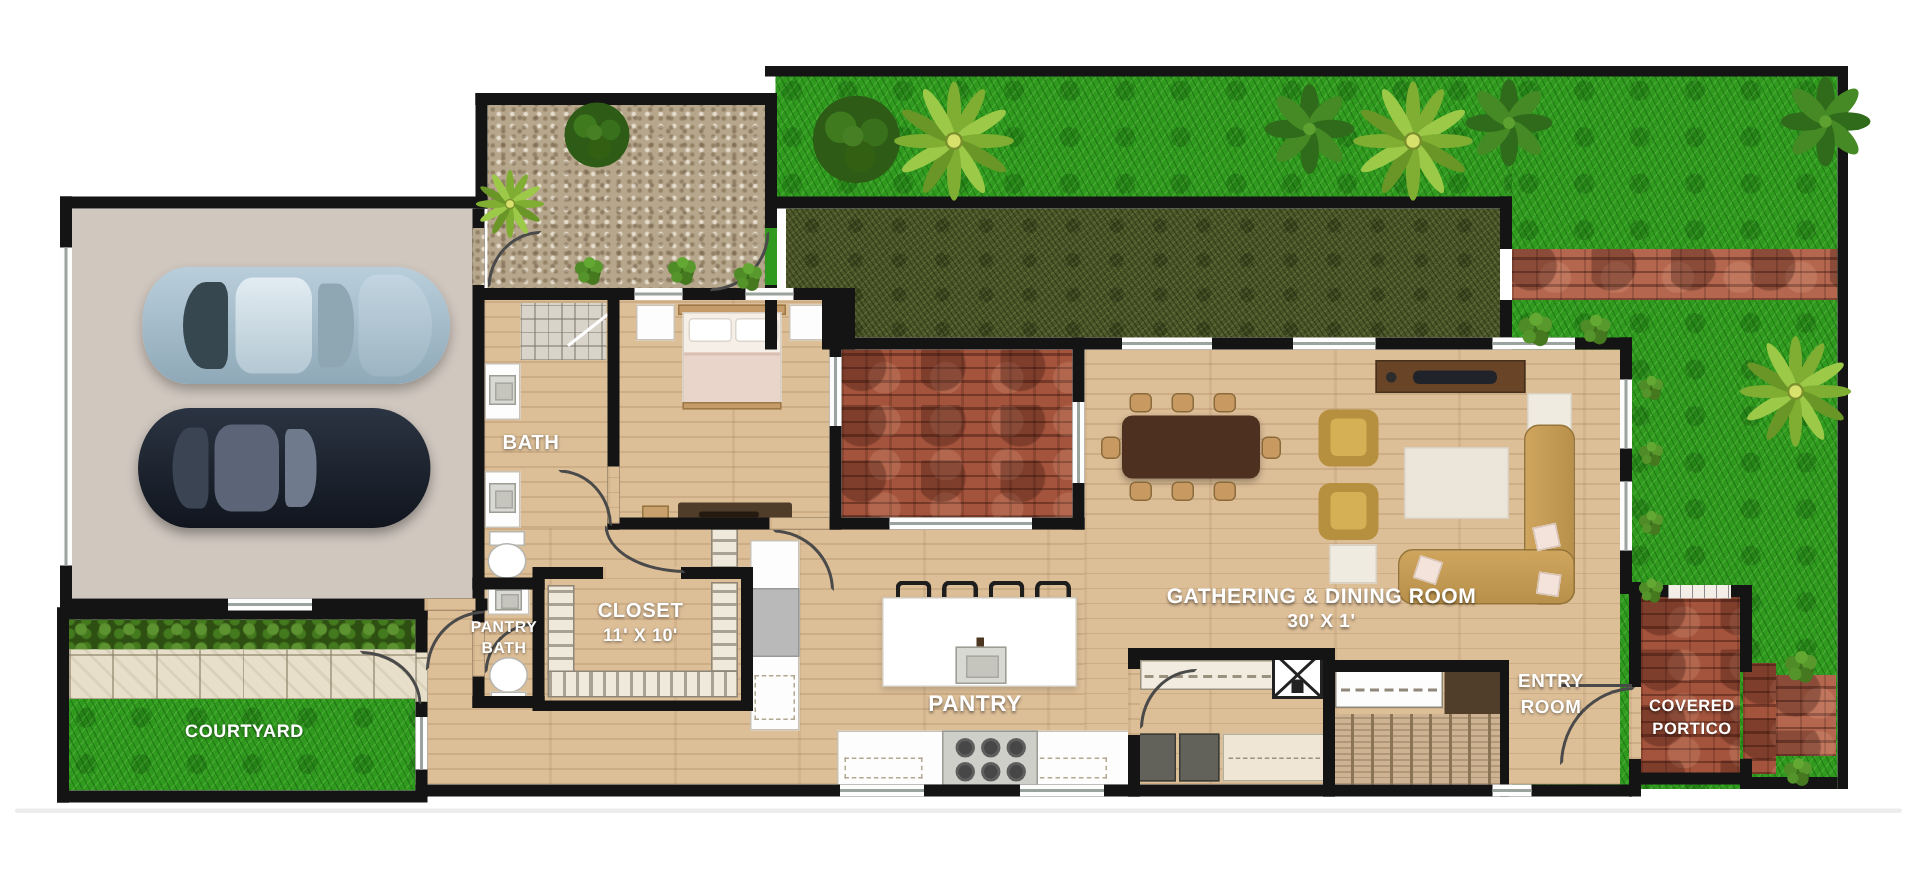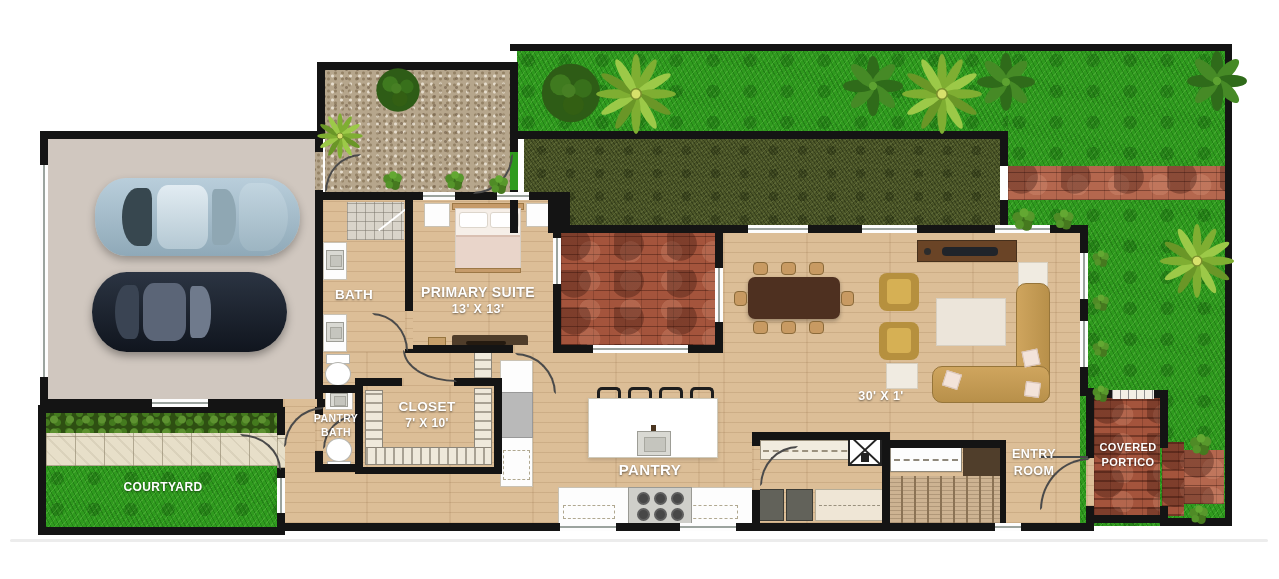--- a/index.html
+++ b/index.html
@@ -410,31 +410,28 @@
       <use href="#shrub-def"></use>
     </svg>
   <svg class="abs" style="left:440px;top:166px" width="30" height="30" viewBox="-20 -20 40 40">
       <use href="#shrub-def"></use>
     </svg>
   <svg class="abs" style="left:484px;top:170px" width="30" height="30" viewBox="-20 -20 40 40">
       <use href="#shrub-def"></use>
     </svg>
 
   <div class="lbl" style="left:323px;top:286px;width:62px;font-size:13.5px"><span>BATH</span></div>
-  <div class="lbl" style="left:398px;top:283px;width:160px;font-size:14px">
-    <span>PRIMARY SUITE</span>
-    <span class="dims" style="font-size:12.5px">13' X 13'</span>
-  </div>
   <div class="lbl" style="left:756px;top:388px;width:250px;font-size:14px">
+    <span>GATHERING &amp; DINING ROOM</span>
     <span class="dims" style="font-size:12.5px">30' X 1'</span>
   </div>
   <div class="lbl" style="left:372px;top:398px;width:110px;font-size:13.5px">
     <span>CLOSET</span>
-    <span class="dims" style="font-size:12px">7' X 10'</span>
+    <span class="dims" style="font-size:12px">11' X 10'</span>
   </div>
   <div class="lbl" style="left:310px;top:412px;width:52px;font-size:10.5px"><span>PANTRY BATH</span></div>
   <div class="lbl" style="left:585px;top:460px;width:130px;font-size:15px"><span>PANTRY</span></div>
   <div class="lbl" style="left:1004px;top:446px;width:60px;font-size:12.5px"><span>ENTRY ROOM</span></div>
-  <div class="lbl" style="left:1096px;top:440px;width:64px;font-size:11px"><span>COVERED PORTICO</span></div>
+  <div class="lbl" style="left:1096px;top:464px;width:64px;font-size:11px"><span>COVERED PORTICO</span></div>
   <div class="lbl" style="left:88px;top:480px;width:150px;font-size:12px"><span>COURTYARD</span></div>
 
   <div class="abs" style="left:10px;top:539px;width:1258px;height:3px;background:#ececec;border-radius:2px"></div>
 </div>
 
 </body></html>

